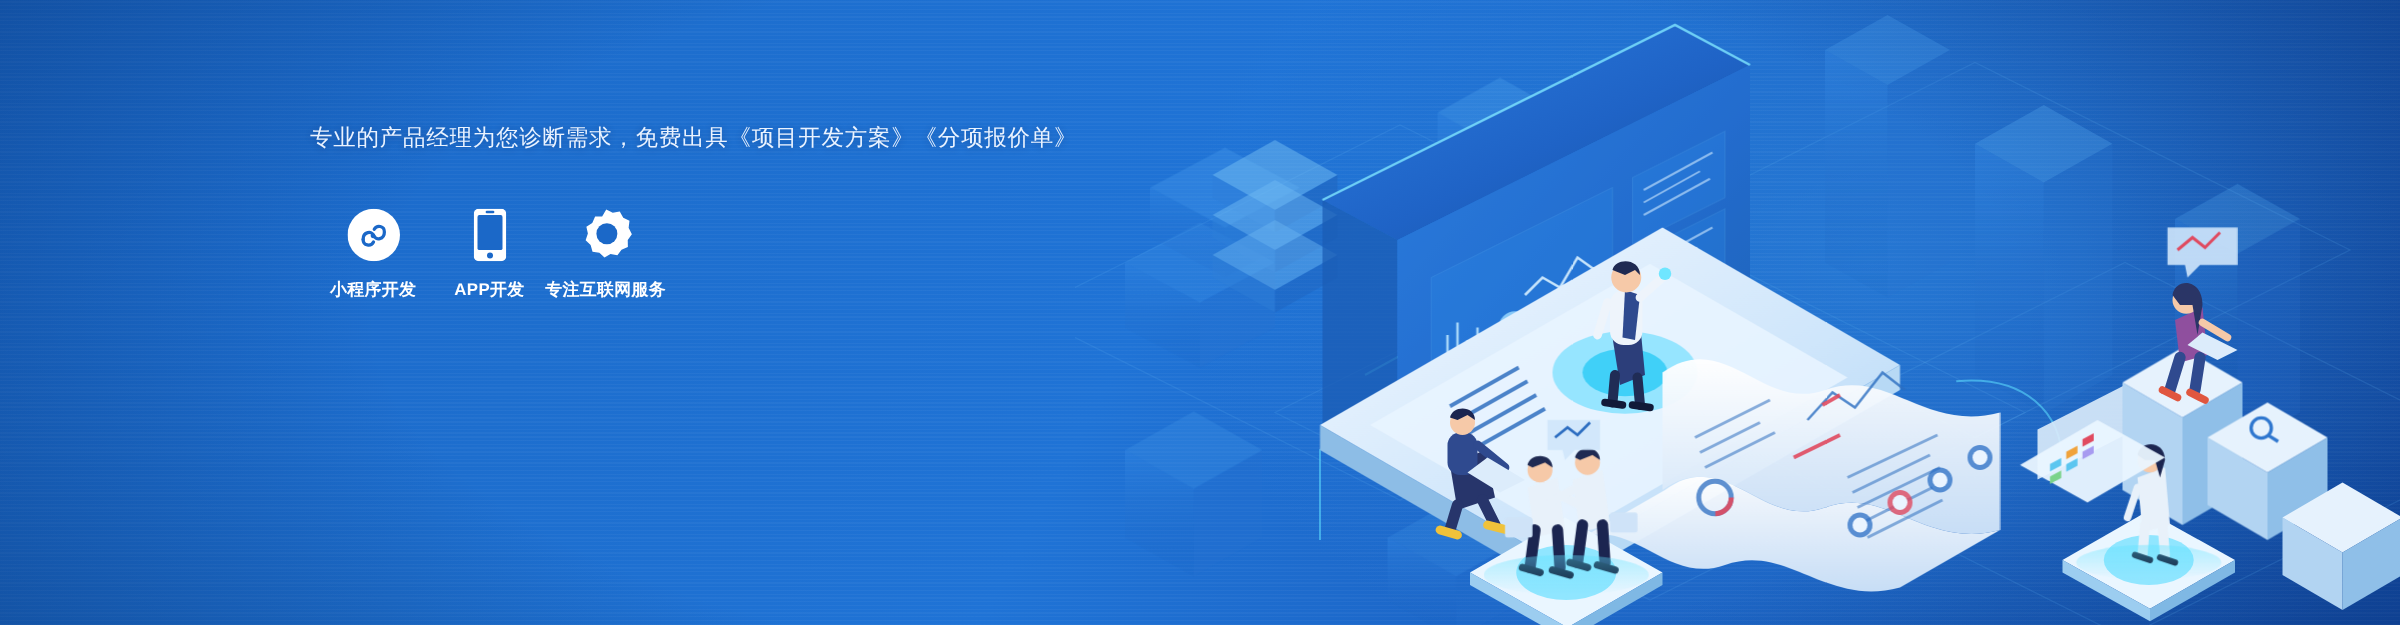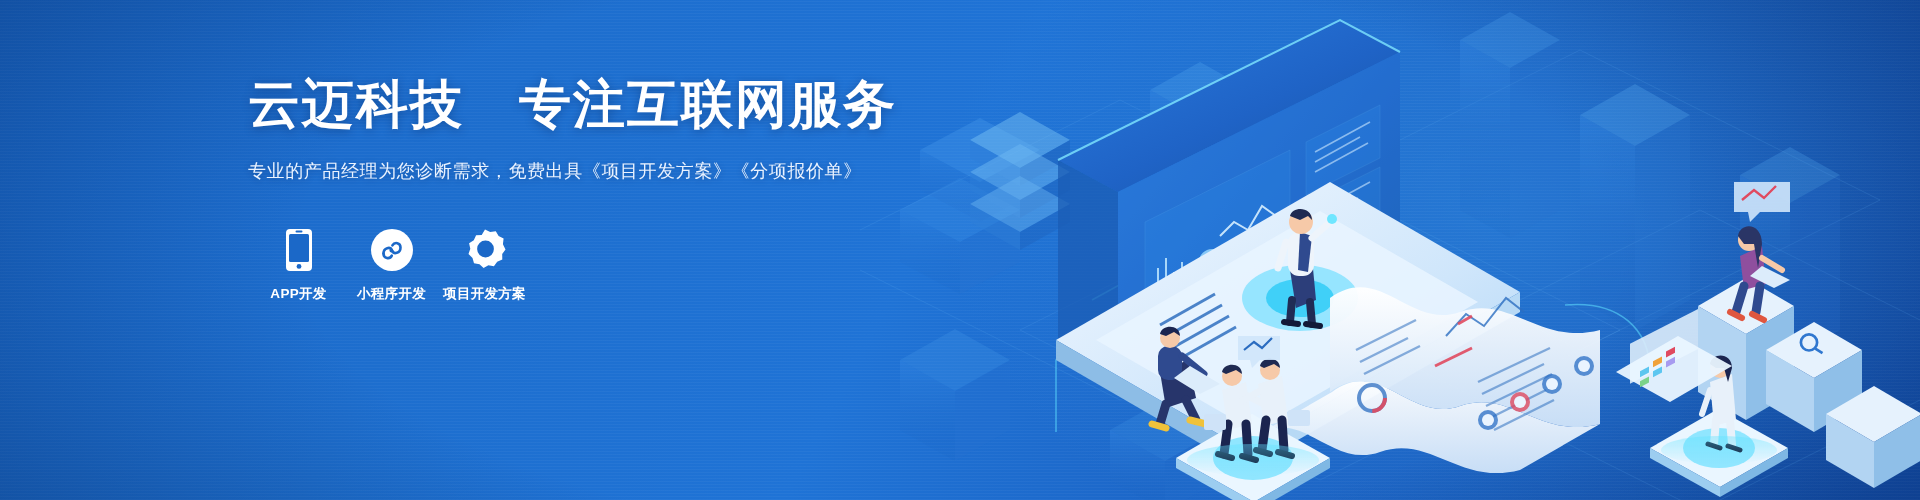--- a/index.html
+++ b/index.html
@@ -396,68 +396,63 @@
       <ellipse cx="393" cy="460" rx="66" ry="16" fill="url(#gGlow)" opacity=".5"></ellipse>
       <ellipse cx="859" cy="450" rx="58" ry="14" fill="url(#gGlow)" opacity=".5"></ellipse>
     </svg>
   </div>
 
   <div class="scan"></div>
   <div class="vign"></div>
 
   <div class="content">
 
-    <div class="headline">
-      <span>云迈科技</span>
-      <span class="gap"></span>
-      <span>专注互联网服务</span>
-    </div>
 
     <div class="sub">
       <div class="sub-line">专业的产品经理为您诊断需求，免费出具《项目开发方案》《分项报价单》</div>
     </div>
 
     <div class="services">
-
-      <div class="svc">
-        <span class="svc-ico">
-          <svg width="26" height="42" viewBox="0 0 26 42">
-            <rect x="0" y="0" width="26" height="42" rx="4"></rect>
-            <rect x="3" y="5" width="20" height="28" rx="1.5" fill="#1b68c8"></rect>
-            <rect x="9.5" y="1.6" width="7" height="2" rx="1" fill="#1b68c8"></rect>
-            <circle cx="13" cy="37.4" r="2.4" fill="#1b68c8"></circle>
-          </svg>
-        </span>
-        <span class="svc-label">APP开发</span>
-      </div>
 
       <div class="svc">
         <span class="svc-ico">
           <svg width="42" height="42" viewBox="0 0 42 42">
             <circle cx="21" cy="21" r="21"></circle>
             <path d="M12.5 24.5 C 12.5 18.5, 19.5 17.2, 21 21.5 C 22.5 25.8, 29.5 24.5, 29.5 18.5
                      C 29.5 13.6, 23.6 12.6, 21.4 16.4" fill="none" stroke="#1b68c8" stroke-width="2.6" stroke-linecap="round"></path>
             <path d="M12.5 24.5 C 12.5 29.6, 18.8 30.6, 20.8 26.6" fill="none" stroke="#1b68c8" stroke-width="2.6" stroke-linecap="round"></path>
             <circle cx="20.4" cy="21.6" r="1.9" fill="#1b68c8"></circle>
           </svg>
         </span>
         <span class="svc-label">小程序开发</span>
       </div>
 
+      <div class="svc">
+        <span class="svc-ico">
+          <svg width="26" height="42" viewBox="0 0 26 42">
+            <rect x="0" y="0" width="26" height="42" rx="4"></rect>
+            <rect x="3" y="5" width="20" height="28" rx="1.5" fill="#1b68c8"></rect>
+            <rect x="9.5" y="1.6" width="7" height="2" rx="1" fill="#1b68c8"></rect>
+            <circle cx="13" cy="37.4" r="2.4" fill="#1b68c8"></circle>
+          </svg>
+        </span>
+        <span class="svc-label">APP开发</span>
+      </div>
+
 
 
       <div class="svc">
         <span class="svc-ico">
           <svg width="42" height="42" viewBox="0 0 42 42">
             <path d="M21 0.5 L26.2 3.1 L31.8 2.2 L34.6 7.1 L39.6 9.6 L38.9 15.2
                      L41.5 20.4 L38.2 24.9 L38.3 30.5 L33.2 32.7 L29.9 37.2
                      L24.4 36.2 L19.6 38.9 L15.5 35.2 L10 34.3 L8.5 28.9
                      L4.5 25.1 L6.3 19.8 L5.1 14.3 L9.8 11.3 L12.1 6.2
                      L17.7 6.1 Z"></path>
             <circle cx="21.5" cy="20" r="8.4" fill="#1b68c8"></circle>
           </svg>
         </span>
-        <span class="svc-label">项目开发方案</span>
+        <span class="svc-label">专注互联网服务</span>
       </div>
 
     </div>
   </div>
 </div>
 
 </body></html>

